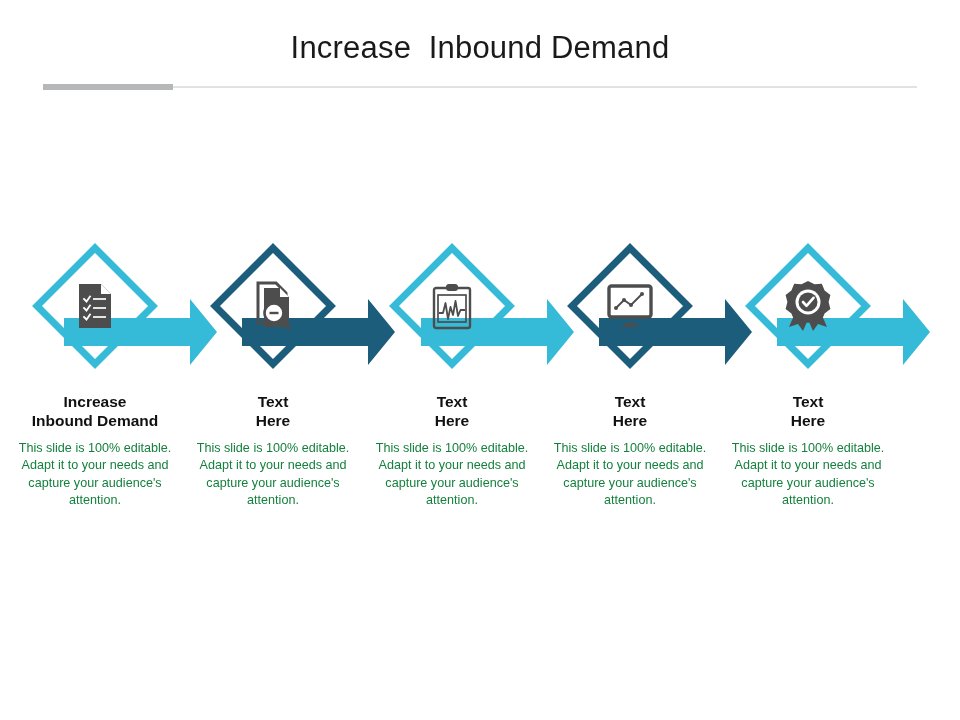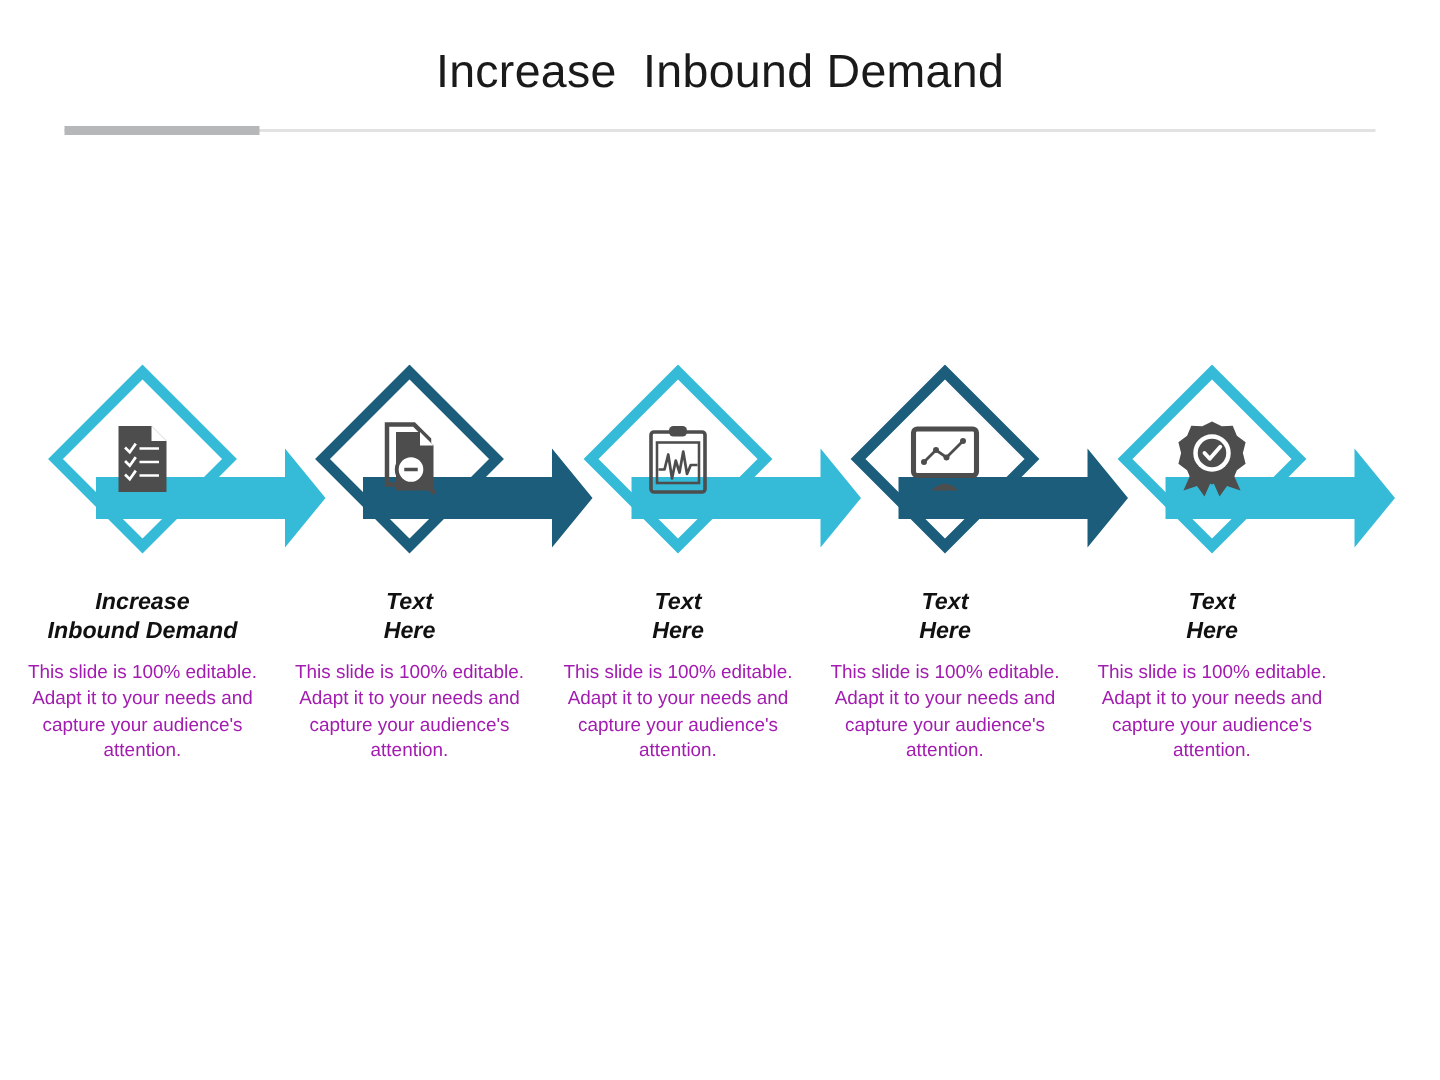--- a/index.html
+++ b/index.html
@@ -76,30 +76,29 @@
   }
   .col {
     position: absolute;
     top: 0;
     width: 176px;
     text-align: center;
   }
   .col-heading {
     font-size: 15.5px;
     font-weight: bold;
-    font-style: italic;
     color: #111111;
     line-height: 19px;
     white-space: pre-line;
   }
   .col-body {
     margin-top: 10px;
     font-size: 12.6px;
     font-weight: 400;
-    color: #a21caf;
+    color: #15803d;
     line-height: 17.4px;
     padding: 0 8px;
   }
 </style>
 </head>
 <body>
 
 <div class="slide-title">Increase  Inbound Demand</div>
 
 <div class="divider">

